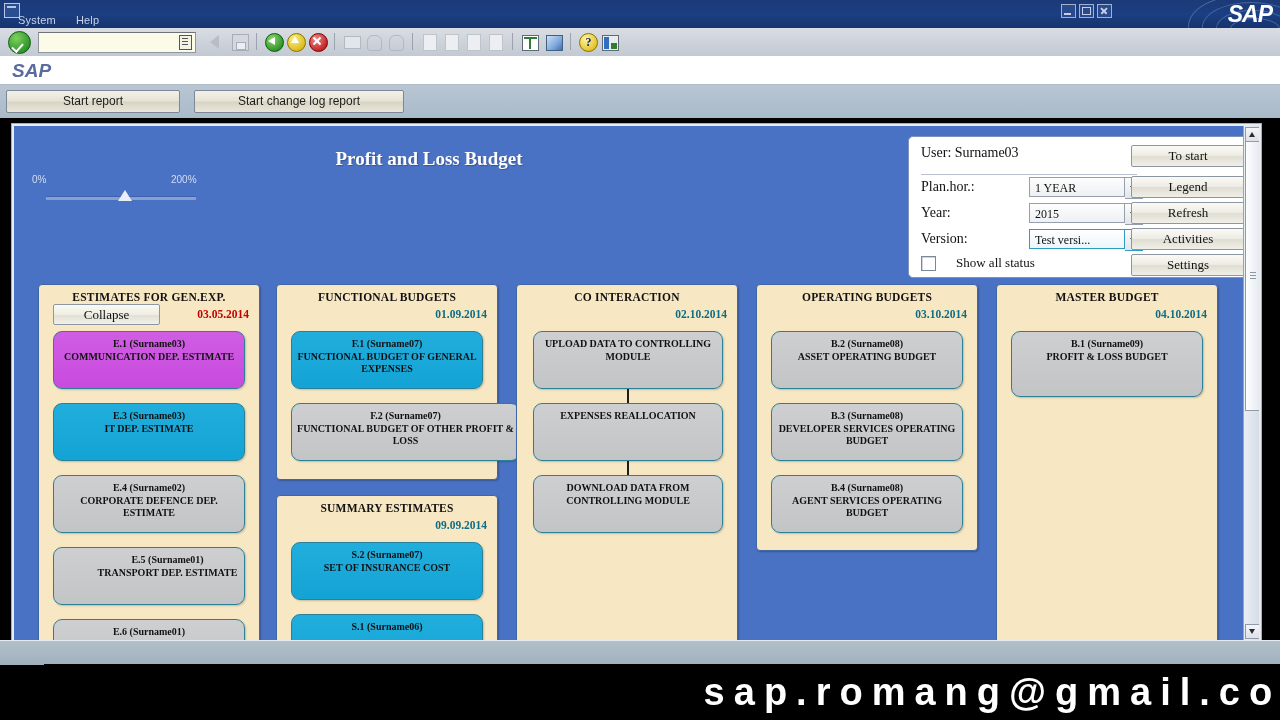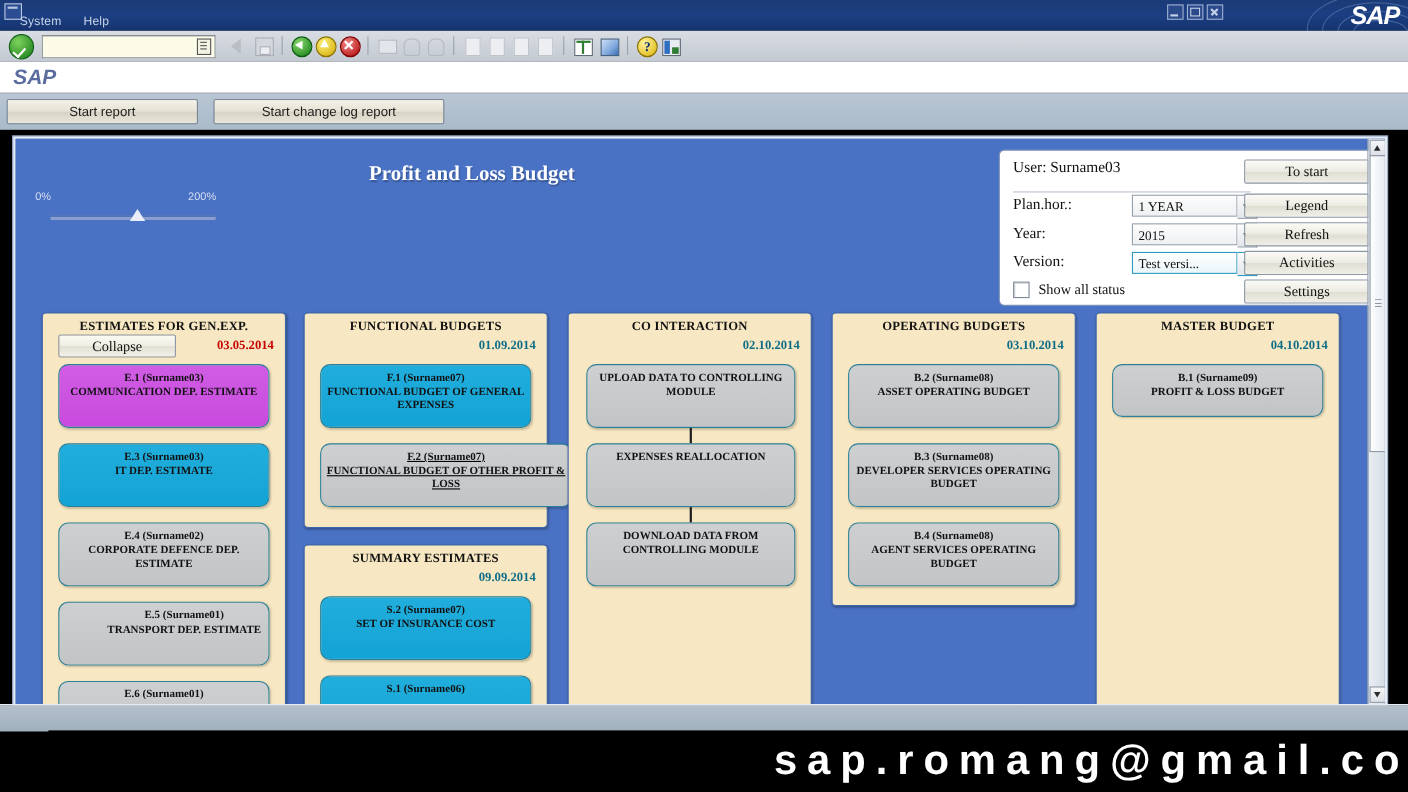--- a/index.html
+++ b/index.html
@@ -104,21 +104,21 @@
   .flabel{position:absolute;left:0;top:2px;font:14px "Liberation Serif",serif;color:#111;}
   .fsel{position:absolute;left:108px;top:0;width:96px;height:20px;
     background:linear-gradient(to bottom,#fdfdfd,#eef0f3);border:1px solid #96a0ad;
     font:12px "Liberation Serif",serif;color:#111;line-height:20px;padding-left:5px;box-sizing:border-box;overflow:hidden;white-space:nowrap;}
   .fsel.hl{border:1px solid #2e9bbf;background:linear-gradient(to bottom,#ffffff,#eaf6fa);}
   .fdrop{position:absolute;left:204px;top:0;width:17px;height:20px;
     background:linear-gradient(to bottom,#fbfbfc,#e3e6ea);border:1px solid #96a0ad;border-left:none;}
   .fdrop.hl{border:1px solid #2e9bbf;border-left:none;}
   .fdrop:after{content:"";position:absolute;left:5px;top:8px;width:0;height:0;
     border-left:3.5px solid transparent;border-right:3.5px solid transparent;border-top:4.5px solid #2a2a2a;}
-  .chkrow{position:absolute;left:12px;top:118px;display:flex;align-items:center;gap:8px;}
+  .chkrow{position:absolute;left:12px;top:118px;display:flex;align-items:center;gap:20px;}
   .chkbox{width:13px;height:13px;background:#fff;border:1px solid #7d8896;box-shadow:inset 1px 1px 0 #cfd5dd;}
   .chklbl{font:13px "Liberation Serif",serif;color:#111;}
   .rbtn{position:absolute;right:12px;width:112px;height:20px;border:1px solid #8d97a3;border-radius:2px;
     background:linear-gradient(to bottom,#fbfaf5 0%,#ecebe3 50%,#e0ded2 52%,#f0efe8 100%);
     font:13px "Liberation Serif",serif;color:#111;text-align:center;line-height:20px;}
   .cursor{position:absolute;left:938px;top:252px;width:13px;height:18px;pointer-events:none;}
 
   
   .group{position:absolute;background:#f7e8c3;border:1px solid #3f67a8;border-radius:4px;
     box-shadow:1px 1px 2px rgba(0,0,0,.25);}
@@ -341,21 +341,21 @@
       </div>
     </div>
 
     <div class="group" style="left:262px;top:158px;width:220px;height:194px;">
       <div class="g-title">FUNCTIONAL BUDGETS</div>
       <div class="g-date">01.09.2014</div>
       <div class="node n-cyan" style="left:14px;top:46px;width:192px;height:58px;">
         <div class="l1">F.1 (Surname07)</div>
         <div class="l2">FUNCTIONAL BUDGET OF GENERAL EXPENSES</div>
       </div>
-      <div class="node n-grey" style="left:14px;top:118px;width:229px;height:58px;text-decoration:underline;">
+      <div class="node n-grey" style="left:14px;top:118px;width:229px;height:58px;">
         <div class="l1">F.2 (Surname07)</div>
         <div class="l2">FUNCTIONAL BUDGET OF OTHER PROFIT &amp; LOSS</div>
       </div>
     </div>
 
     <div class="group" style="left:262px;top:369px;width:220px;height:149px;">
       <div class="g-title">SUMMARY ESTIMATES</div>
       <div class="g-date">09.09.2014</div>
       <div class="node n-cyan" style="left:14px;top:46px;width:192px;height:58px;">
         <div class="l1">S.2 (Surname07)</div>
@@ -396,21 +396,21 @@
       </div>
       <div class="node n-grey" style="left:14px;top:190px;width:192px;height:58px;">
         <div class="l1">B.4 (Surname08)</div>
         <div class="l2">AGENT SERVICES OPERATING BUDGET</div>
       </div>
     </div>
 
     <div class="group" style="left:982px;top:158px;width:220px;height:448px;">
       <div class="g-title">MASTER BUDGET</div>
       <div class="g-date">04.10.2014</div>
-      <div class="node n-grey" style="left:14px;top:46px;width:192px;height:48px;">
+      <div class="node n-grey" style="left:14px;top:46px;width:192px;height:66px;">
         <div class="l1">B.1 (Surname09)</div>
         <div class="l2">PROFIT &amp; LOSS BUDGET</div>
       </div>
     </div>
 
     <div class="vsb">
       <div class="vsb-btn up">
           <i></i>
         </div>
       <div class="vsb-thumb">

